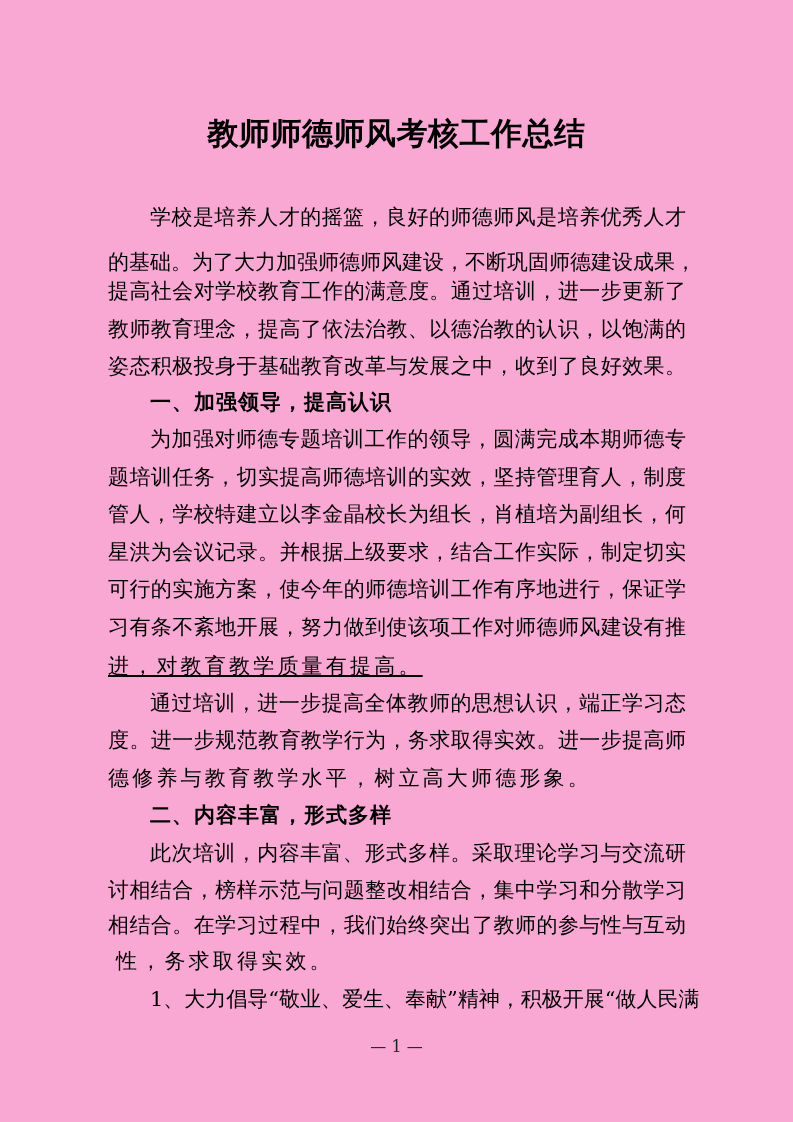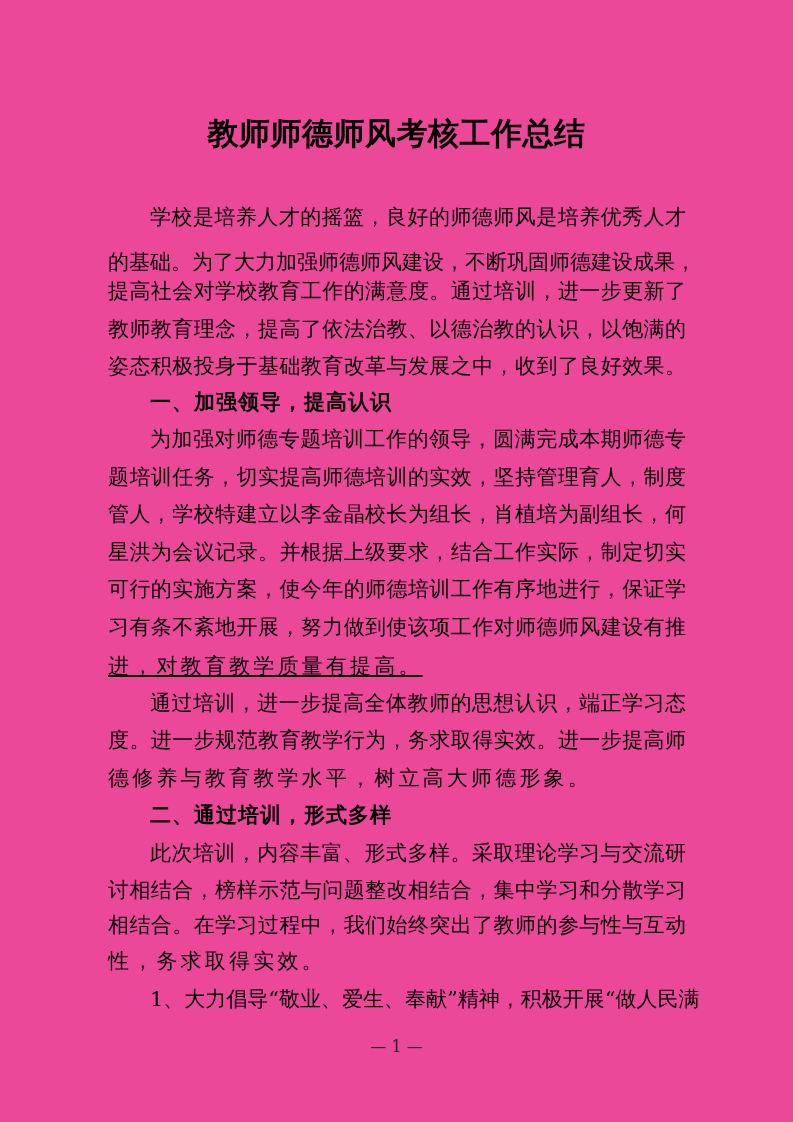--- a/index.html
+++ b/index.html
@@ -1,18 +1,18 @@
 <!DOCTYPE html>
 <html><head>
 <meta charset="utf-8">
 <style>
   html, body { margin:0; padding:0; background:#ffffff; }
   body { width:793px; height:1122px; position:relative; overflow:hidden;
          font-family:"DejaVu Serif","Liberation Serif",serif; color:#000; }
-  .page { position:absolute; left:0; top:0; width:793px; height:1122px; background:#ec4899; }
+  .page { position:absolute; left:0; top:0; width:793px; height:1122px; background:#f9a8d4; }
   .title { position:absolute; left:0; top:112px; width:793px; text-align:center;
            font-family:"DejaVu Sans","Liberation Sans",sans-serif; font-weight:bold;
            font-size:31px; line-height:42px; letter-spacing:0.5px; }
   .line { position:absolute; left:108px; width:578px; height:37px; line-height:37px;
           font-size:21px; white-space:nowrap; text-align:justify; text-align-last:justify; }
   .line.indent { left:150px; width:536px; }
   .line.last { text-align:left; text-align-last:left; letter-spacing:3.2px; }
   .line.heading { font-family:"DejaVu Sans","Liberation Sans",sans-serif; font-weight:bold;
                   text-align:left; text-align-last:left; letter-spacing:1px; }
   .pagenum { position:absolute; left:0; width:793px; top:1036px; text-align:center;
@@ -33,21 +33,21 @@
       <div class="line indent" style="top: 421px;">为加强对师德专题培训工作的领导，圆满完成本期师德专</div>
       <div class="line" style="top: 459px;">题培训任务，切实提高师德培训的实效，坚持管理育人，制度</div>
       <div class="line" style="top: 496px;">管人，学校特建立以李金晶校长为组长，肖植培为副组长，何</div>
       <div class="line" style="top: 534px;">星洪为会议记录。并根据上级要求，结合工作实际，制定切实</div>
       <div class="line" style="top: 571px;">可行的实施方案，使今年的师德培训工作有序地进行，保证学</div>
       <div class="line" style="top: 609px;">习有条不紊地开展，努力做到使该项工作对师德师风建设有推</div>
       <div class="line last" style="top: 648px; text-decoration: underline;">进，对教育教学质量有提高。</div>
       <div class="line indent" style="top: 685px;">通过培训，进一步提高全体教师的思想认识，端正学习态</div>
       <div class="line" style="top: 722px;">度。进一步规范教育教学行为，务求取得实效。进一步提高师</div>
       <div class="line last" style="top: 760px;">德修养与教育教学水平，树立高大师德形象。</div>
-      <div class="line indent heading" style="top: 797px;">二、通过培训，形式多样</div>
+      <div class="line indent heading" style="top: 797px;">二、内容丰富，形式多样</div>
       <div class="line indent" style="top: 835px;">此次培训，内容丰富、形式多样。采取理论学习与交流研</div>
       <div class="line" style="top: 872px;">讨相结合，榜样示范与问题整改相结合，集中学习和分散学习</div>
       <div class="line" style="top: 907px;">相结合。在学习过程中，我们始终突出了教师的参与性与互动</div>
-      <div class="line last" style="top: 943px;">性，务求取得实效。</div>
+      <div class="line last" style="top: 943px; margin-left: 8px;">性，务求取得实效。</div>
       <div class="line indent" style="top: 981px;">1、大力倡导“敬业、爱生、奉献”精神，积极开展“做人民满</div>
     </div>
   <div class="pagenum">— 1 —</div>
 </div>
 
 </body></html>

